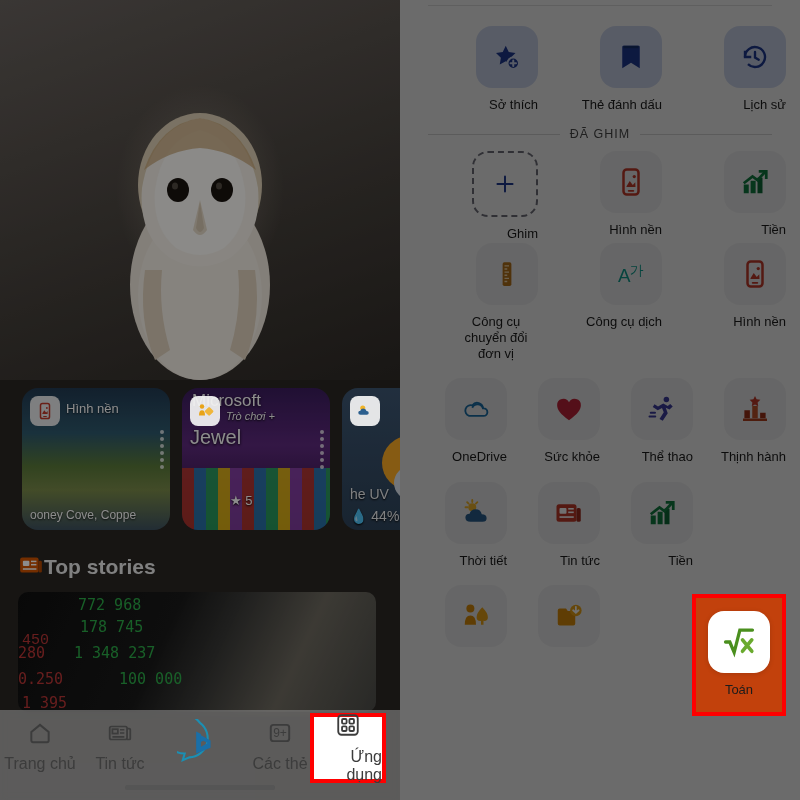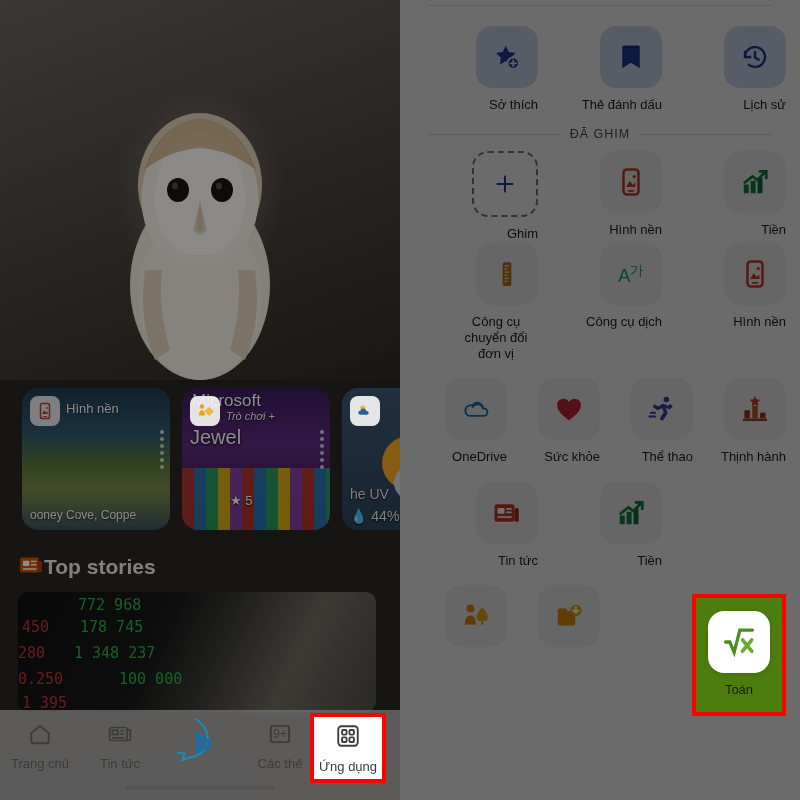--- a/index.html
+++ b/index.html
@@ -87,21 +87,21 @@
   .ticker { position:absolute; color:#2fbf4f; font-family:"DejaVu Sans Mono", monospace; font-size:15px; opacity:.9; }
   .ticker.red { color:#cf3b3b; }
 
   .bottom-nav {
     position:absolute; left:0; bottom:0; width:400px; height:90px;
     background: rgba(150,150,150,0.55);
     backdrop-filter: blur(4px);
   }
   .nav-items { display:flex; height:72px; align-items:center; }
   .nav-item { flex:1; display:flex; flex-direction:column; align-items:center; gap:5px; }
-  .nav-label { font-size:13px; color:#3c3c3c;text-align:right; }
+  .nav-label { font-size:16px; color:#3c3c3c;text-align:right; }
   .home-indicator {
     position:absolute; left:50%; transform:translateX(-50%); bottom:10px;
     width:150px; height:5px; border-radius:3px; background:#555;
   }
   .hl-box-nav {
     position:absolute; left:310px; top:713px; width:76px; height:70px;
     border:4px solid #ff0000; background:#ffffff; box-sizing:border-box; z-index:5;
     display:flex; flex-direction:column; align-items:center; justify-content:center; gap:6px;
   }
 
@@ -130,21 +130,21 @@
   }
 
   .sect {
     display:flex; align-items:center; gap:10px; padding:0 28px; margin:14px 0 10px;
   }
   .sect .line { flex:1; height:1px; background:#cfcfcf; }
   .sect .txt { font-size:12.5px; letter-spacing:1px; color:#4a4a4a; }
 
   .hl-box-toan {
     position:absolute; left:692px; top:594px; width:94px; height:122px;
-    border:4px solid #ff0000; background:#4d7c0f; box-sizing:border-box; z-index:6;
+    border:4px solid #ff0000; background:#c2410c; box-sizing:border-box; z-index:6;
     display:flex; flex-direction:column; align-items:center; justify-content:center;
   }
   .hl-box-toan .tile { background:#ffffff; box-shadow:0 1px 5px rgba(0,0,0,.14); }
   .hl-box-toan .app-label { color:#1c1c1c; }
 </style>
 </head>
 <body>
 
 <div class="screen">
 
@@ -238,21 +238,21 @@
             <rect x="12" y="11" width="5" height="1.4" fill="#fff"></rect>
             <rect x="4.5" y="15" width="12.5" height="1.4" fill="#fff"></rect>
             <rect x="19" y="8" width="3" height="11" rx="1.2" fill="#b34700"></rect>
           </svg>
       </span>
       <span class="label">Top stories</span>
     </div>
 
     <div class="story-img">
       <span class="ticker" style="left:60px; top:4px;">772 968</span>
-      <span class="ticker red" style="left:4px; top:26px;">450</span>
+      <span class="ticker red" style="left:4px; top:40px;font-family:Liberation Mono, monospace;">450</span>
       <span class="ticker" style="left:62px; top:26px;">178 745</span>
       <span class="ticker red" style="left:0px; top:52px;">280</span>
       <span class="ticker" style="left:56px; top:52px;">1 348 237</span>
       <span class="ticker red" style="left:0px; top:78px;">0.250</span>
       <span class="ticker" style="left:84px; top:78px;margin-left:17px;">100 000</span>
       <span class="ticker red" style="left:4px; top:102px;">1 395</span>
     </div>
 
     <div class="dim-left"></div>
 
@@ -466,20 +466,30 @@
             </svg>
         </div>
         <span class="app-label">Thịnh hành</span>
       </div>
     </div>
 
     <div class="grid-row" style="margin-top:16px">
       <div class="app-cell">
         <div class="tile">
           <svg width="30" height="30" viewBox="0 0 24 24">
+              <circle cx="9" cy="7.4" r="3.2" fill="#f0b429"></circle>
+              <path d="M9 1.6 v1.6 M3.6 7.4 h1.6 M4.9 3.3 l1.2 1.2 M13.1 3.3 l-1.2 1.2" stroke="#f0b429" stroke-width="1.5" stroke-linecap="round"></path>
+              <path d="M7.5 19 Q3.5 19 3.5 15.6 Q3.5 12.5 6.9 12.5 Q7.8 8.9 11.6 8.9 Q15.9 8.9 16.6 13 Q20.5 13 20.5 16.2 Q20.5 19 17.3 19 Z" fill="#2b5f8e"></path>
+            </svg>
+        </div>
+        <span class="app-label">Thời tiết</span>
+      </div>
+      <div class="app-cell">
+        <div class="tile">
+          <svg width="30" height="30" viewBox="0 0 24 24">
               <rect x="2" y="5" width="16" height="14" rx="2" fill="#c0392b"></rect>
               <rect x="4.4" y="8" width="5.6" height="4.6" rx=".8" fill="#fff"></rect>
               <rect x="11.4" y="8" width="4.4" height="1.3" fill="#fff"></rect>
               <rect x="11.4" y="10.8" width="4.4" height="1.3" fill="#fff"></rect>
               <rect x="4.4" y="14.6" width="11.4" height="1.3" fill="#fff"></rect>
               <rect x="18" y="8" width="3.4" height="11" rx="1.3" fill="#9b2d1f"></rect>
             </svg>
         </div>
         <span class="app-label">Tin tức</span>
       </div>

